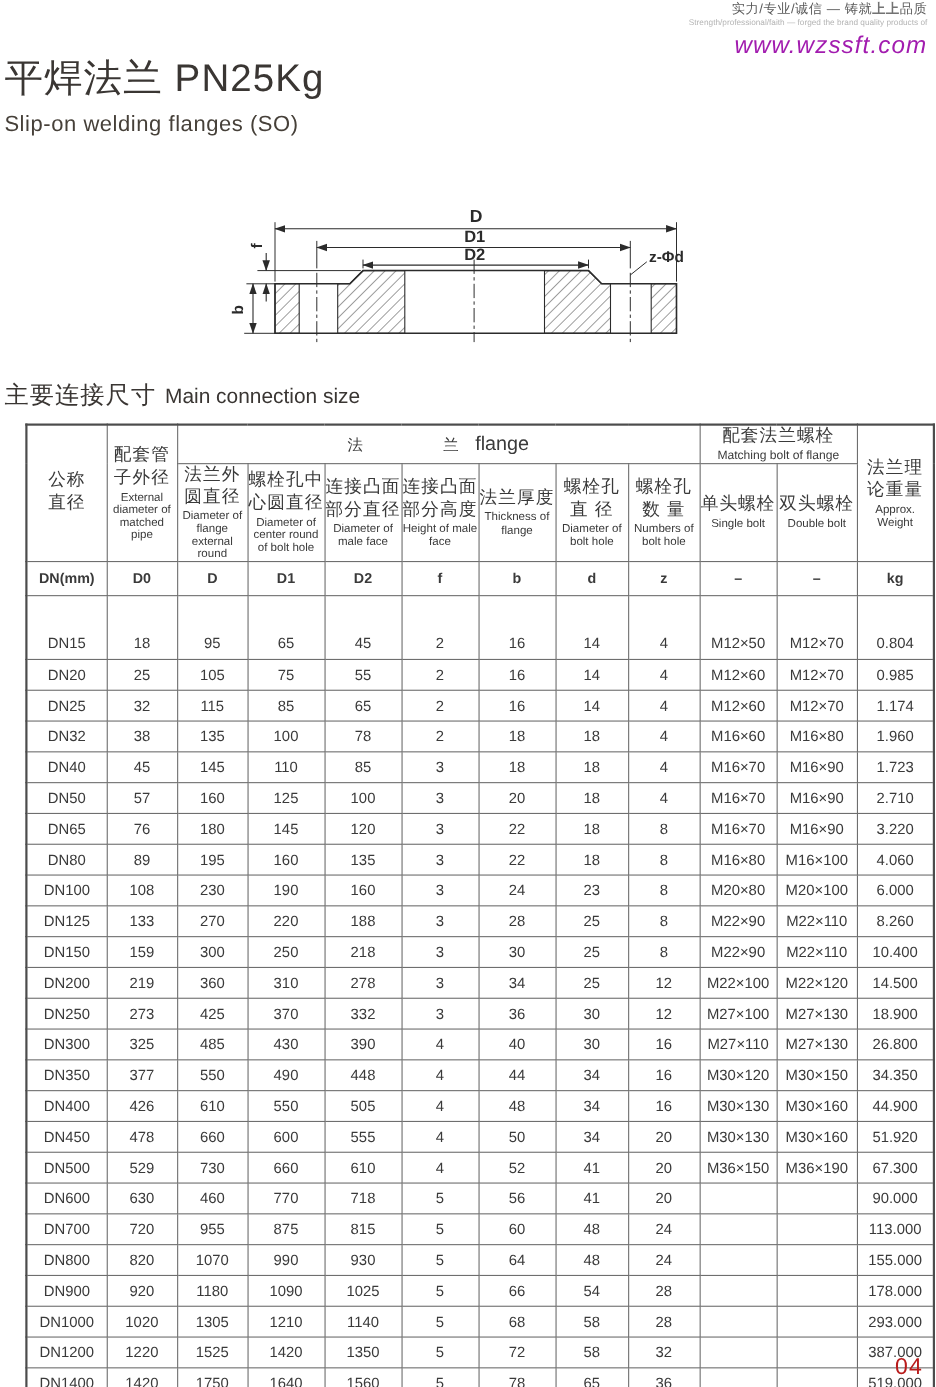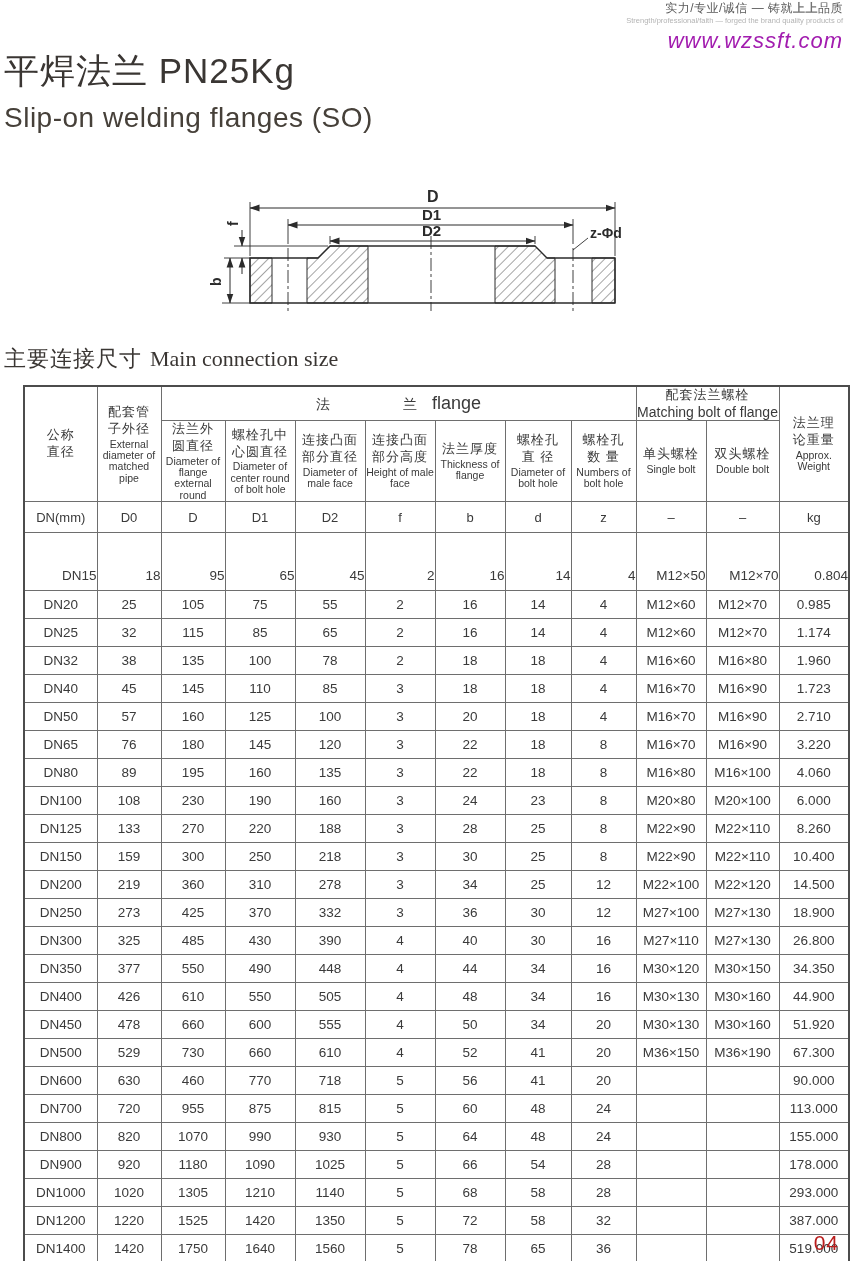--- a/index.html
+++ b/index.html
@@ -9,45 +9,45 @@
   }
   
   .top-right{position:absolute;top:2px;right:8px;text-align:right;line-height:1.15;}
   .slogan-zh{font-size:12px;color:#5a5a5a;letter-spacing:.5px;}
   .slogan-zh b{color:#737373;}
   .slogan-en{font-size:7.5px;color:#b4b4b4;margin-top:1px;}
   .website{font-size:22px;color:#a21caf;font-style:italic;letter-spacing:1px;margin-top:3px;}
   
   .title-block{position:absolute;left:4px;top:48px;color:#3a3633;}
   .title-zh{font-size:35px;letter-spacing:1px;}
-  .title-en{font-size:28px;margin-top:7px;letter-spacing:.5px;color:#464039;}
+  .title-en{font-size:20px;margin-top:7px;letter-spacing:.5px;color:#464039;}
   
   .section-title{position:absolute;left:4px;top:344px;color:#3a3633;}
   .section-title .zh-part{font-size:22px;letter-spacing:1px;}
-  .section-title .en-part{font-size:22px;margin-left:8px;font-family:Liberation Serif, serif;}
+  .section-title .en-part{font-size:19px;margin-left:8px;}
   
   .diagram{position:absolute;left:190px;top:178px;}
   
   .table-wrap{position:absolute;left:23px;top:385px;}
   table{border-collapse:collapse;table-layout:fixed;width:825px;}
   th,td{border:1px solid #6e6e6e;text-align:center;vertical-align:middle;
         padding:0;font-weight:normal;color:#3a3a3a;}
   table{border:2px solid #4c4c4c;border-bottom-width:3px;}
   .hrowA th{height:30px;}
   .hrowB th{height:62px;}
-  .hrowC td{height:30px;font-size:13px;}
-  th .zh{display:block;font-size:13px;line-height:1.3;white-space:pre-line;letter-spacing:1px;}
+  .hrowC td{height:30px;font-size:13px;font-weight:bold;}
+  th .zh{display:block;font-size:16px;line-height:1.3;white-space:pre-line;letter-spacing:1px;}
   th .en{display:block;font-size:10.5px;line-height:1.08;letter-spacing:0;margin-top:1px;}
   .grp-flange .zh-l,.grp-flange .zh-r{font-size:14px;letter-spacing:1px;}
   .grp-flange .zh-r{margin-left:72px;}
   .grp-flange .en-g{font-size:18px;margin-left:14px;}
   .grp-bolt .zh{letter-spacing:1px;}
-  .grp-bolt .en{font-size:14px;}
+  .grp-bolt .en{font-size:11px;}
   tbody td{height:27px;font-size:13.5px;}
-  tbody tr:first-child td{height:50px;vertical-align:bottom;padding-bottom:7px;text-align:right;}
+  tbody tr:first-child td{height:50px;vertical-align:bottom;padding-bottom:7px;}
   
   .page-num{position:absolute;right:12px;bottom:6px;font-size:21px;color:#b91c1c;letter-spacing:1px;}
 </style>
 </head>
 <body>
 
 <div class="top-right">
   <div class="slogan-zh"><span>实力/专业/诚信 — 铸就</span><b>上上</b><span>品质</span></div>
   <div class="slogan-en">Strength/professional/faith — forged the brand quality products of</div>
   <div class="website">www.wzssft.com</div>

